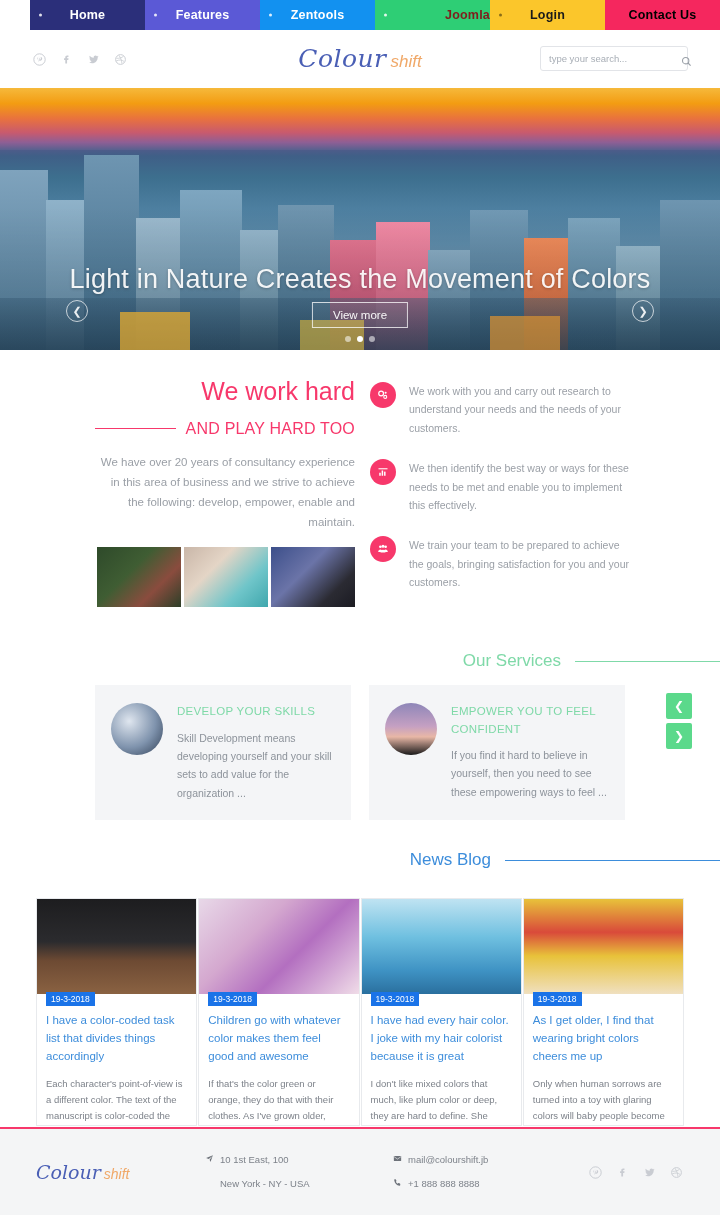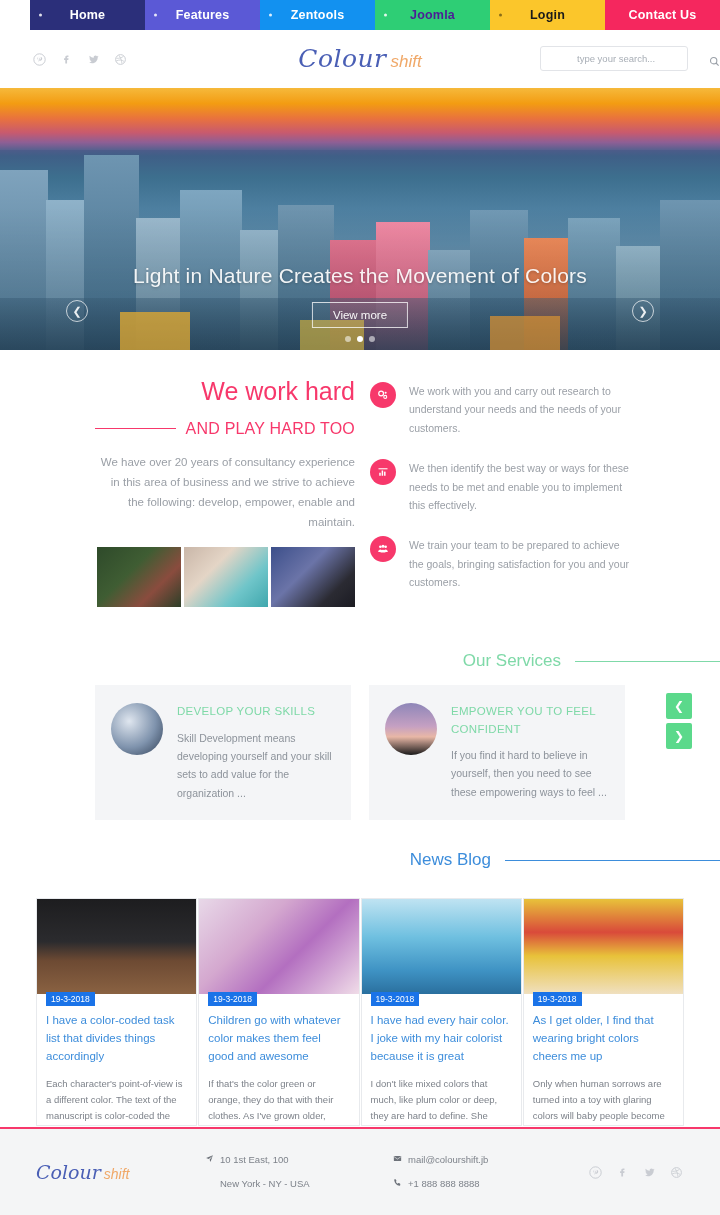--- a/index.html
+++ b/index.html
@@ -100,21 +100,20 @@
     background: #fff;
   }
   .search-box input {
     border: none;
     outline: none;
     flex: 1;
     font-size: 9.5px;
     color: #9aa0a8;
     font-family: "Liberation Sans", sans-serif;
     background: transparent;
-    margin-left: 28px;
   }
   .search-box input::placeholder { color: #a8aeb6; }
   .search-box .mag { width: 11px; height: 11px; }
   .search-box .mag svg { width: 11px; height: 11px; stroke: #9aa0a8; fill: none; stroke-width: 1.6; }
 
   
   .hero {
     position: relative;
     width: 720px;
     height: 262px;
@@ -136,21 +135,21 @@
   .hero-overlay {
     position:absolute; inset:0;
     background: linear-gradient(to bottom, rgba(0,0,0,0) 45%, rgba(0,0,0,.12) 100%);
   }
   .hero-title {
     position: absolute;
     top: 176px;
     left: 0; right: 0;
     text-align: center;
     color: rgba(255,255,255,.92);
-    font-size: 21px;
+    font-size: 27px;
     font-weight: 300;
     letter-spacing: .2px;
     text-shadow: 0 1px 3px rgba(0,0,0,.25);
   }
   .hero-btn {
     position: absolute;
     top: 214px;
     left: 50%;
     transform: translateX(-50%);
     border: 1px solid rgba(255,255,255,.75);
@@ -346,29 +345,29 @@
     <span>Home</span>
   </div>
   <div class="nav-item" style="background: rgb(91, 89, 214); color: rgb(255, 255, 255);">
     <span class="bullet"></span>
     <span>Features</span>
   </div>
   <div class="nav-item" style="background: rgb(18, 145, 240); color: rgb(255, 255, 255);">
     <span class="bullet"></span>
     <span>Zentools</span>
   </div>
-  <div class="nav-item" style="background: rgb(46, 206, 117); color: #4c1d95;">
+  <div class="nav-item" style="background: rgb(46, 206, 117); color: #7f1d1d; justify-content: flex-end;">
     <span class="bullet"></span>
     <span>Joomla</span>
   </div>
   <div class="nav-item" style="background: rgb(251, 198, 43); color: rgb(26, 26, 26);">
     <span class="bullet" style="background:rgba(0,0,0,.45)"></span>
     <span>Login</span>
   </div>
-  <div class="nav-item" style="background: rgb(245, 39, 94); color: #ffffff;">
+  <div class="nav-item" style="background: rgb(245, 39, 94); color: #000000;">
     <span>Contact Us</span>
   </div>
 </div>
 
 <div class="header">
   <div class="social-row">
     <span class="soc">
       <svg viewBox="0 0 16 16">
           <circle cx="8" cy="8" r="7" fill="none" stroke="#c9ccd2" stroke-width="1.2"></circle>
           <path d="M8 4.5c-1.6 0-2.6 1-2.6 2.2 0 .6.3 1.1.7 1.3.1 0 .1 0 .2-.1l.1-.4c0-.1 0-.2-.1-.2-.2-.2-.3-.5-.3-.8 0-1 .8-1.8 2-1.8 1.1 0 1.7.6 1.7 1.5 0 1.1-.5 2-1.2 2-.4 0-.7-.3-.6-.7l.3-1.2c.1-.3 0-.6-.3-.6-.4 0-.7.4-.7.9l.2.8-.5 2.1c-.1.5 0 1.1 0 1.2l.1.1c.4-.5.6-1.1.7-1.3l.2-.7c.2.3.6.6 1.1.6 1.4 0 2.3-1.3 2.3-2.9C11.3 5.6 10.1 4.5 8 4.5z"></path>

